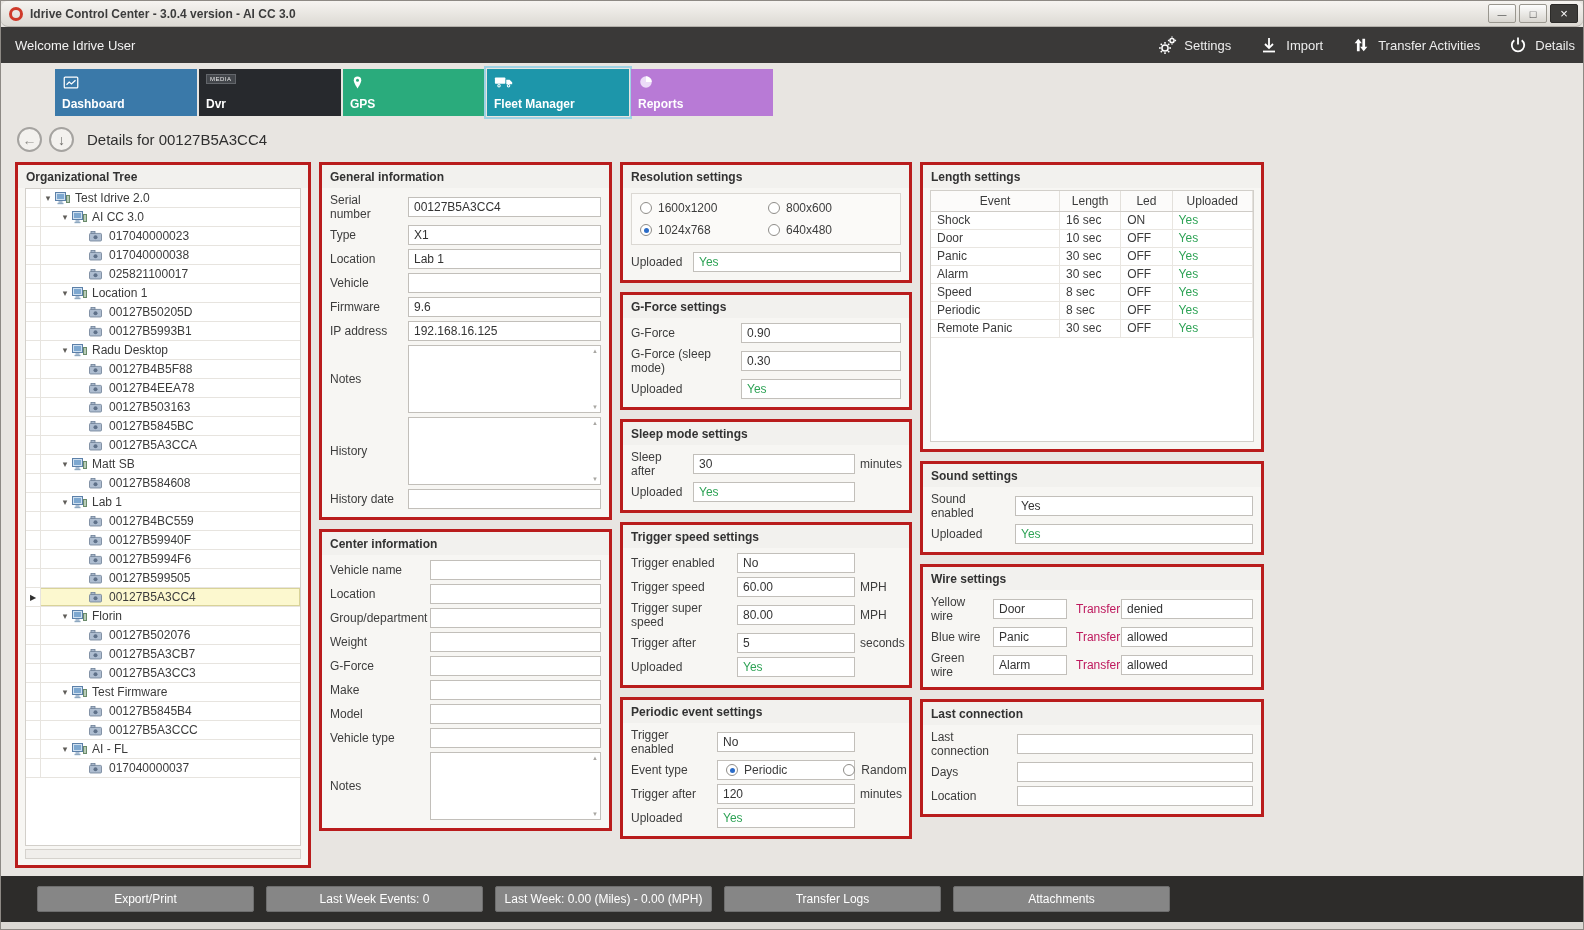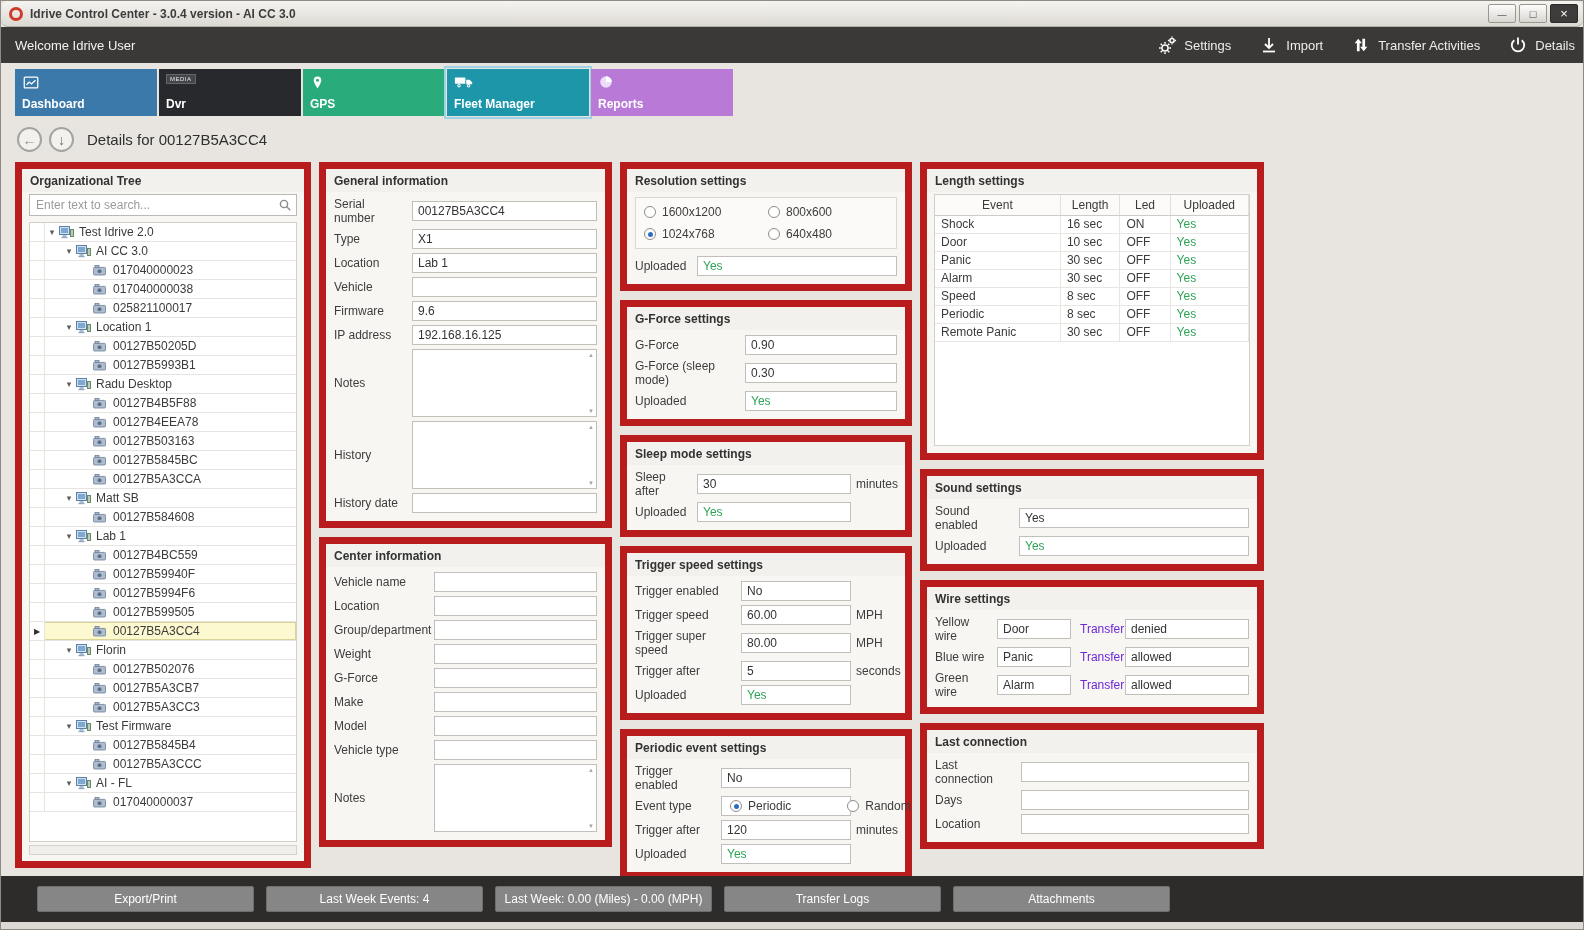--- a/index.html
+++ b/index.html
@@ -44,21 +44,21 @@
 
   
   .content { flex:1; min-height:0; display:flex; gap:8px; padding:2px 14px 8px; }
   .col { display:flex; flex-direction:column; min-height:0; }
   .col-tree { flex:none; width:296px; }
   .col-info { flex:none; width:293px; }
   .col-settings { flex:none; width:292px; }
   .col-right { flex:none; width:344px; }
   .col-fill { flex:1; }
 
-  .panel { background:#f7f6f3; border:7px solid #b91c1c; margin-bottom:9px; }
+  .panel { background:#f7f6f3; border:3px solid #b91c1c; margin-bottom:9px; }
   .panel:last-child { margin-bottom:0; }
   .panel-h { padding:5px 8px 4px; font-size:12px; font-weight:bold; color:#323232; background:#f2f1ee; }
   .panel-b { padding:5px 8px 8px; }
 
   
   .tree-panel { display:flex; flex-direction:column; height:100%; }
   .search-wrap { position:relative; margin:2px 7px 6px; flex:none; }
   .search-input { width:100%; height:22px; border:1px solid #bcb9b4; background:#fff; padding:0 22px 0 6px; font:12px "Liberation Sans",sans-serif; color:#555; }
   .search-input::placeholder { color:#9b9b9b; }
   .search-ico { position:absolute; right:4px; top:3px; width:16px; height:16px; }
@@ -109,21 +109,21 @@
   
   .len-wrap { margin:2px 7px 7px; background:#fff; border:1px solid #d2cfca; height:252px; overflow:hidden; }
   .len-table { border-collapse:collapse; width:100%; table-layout:fixed; font-size:12px; color:#3b3b3b; }
   .len-table th { font-weight:normal; text-align:center; border-right:1px solid #e3e0db; border-bottom:1px solid #cfccc7; height:20px; background:#fcfbfa; }
   .len-table td { border-right:1px solid #e9e6e1; border-bottom:1px solid #e9e6e1; padding:1px 6px; height:18px; text-align:left; white-space:nowrap; overflow:hidden; }
   .len-table td.green { color:var(--green); }
 
   
   .frow.wire .flabel { width:62px; }
   .wire .winp1 { flex:none; width:74px; }
-  .wire .wlab2 { flex:none; width:54px; padding-left:9px; font-size:12px; color:#6d28d9; }
+  .wire .wlab2 { flex:none; width:54px; padding-left:9px; font-size:12px; color:#be185d; }
   .wire .winp2 { flex:1; min-width:0; }
 
   
   .bottombar { flex:none; height:46px; background:#2d2c2a; display:flex; align-items:center; gap:12px; padding-left:36px; }
   .bbtn { flex:none; width:217px; height:26px; background:#868686; border:1px solid #6e6e6e; border-radius:2px; color:#fff; font:12px "Liberation Sans",sans-serif; cursor:pointer; }
   .bottom-strip { flex:none; height:7px; background:#dcd9d4; }
 </style>
 </head>
 <body>
 
@@ -190,21 +190,21 @@
                 <path d="M6.3 5.2a6.2 6.2 0 1 0 7.4 0"></path>
               </g>
             </svg>
           </span>
           <span class="tb-label">Details</span>
         </div>
       </div>
   </div>
 
   <div class="tabs" id="tabs">
-      <div class="tile" style="background: rgb(58, 121, 169);">
+      <div class="tile" style="background: rgb(58, 121, 169); margin-left: 40px;">
         <span class="ticon">
           <svg width="18" height="18" viewBox="0 0 20 20">
             <g stroke="#fff" stroke-width="1.4" fill="none">
               <rect x="2.5" y="3.5" width="15" height="12" rx="1"></rect>
               <path d="M5 12l3-3 2.5 2L15 7"></path>
             </g>
           </svg>
         </span>
         <span class="tlabel">Dashboard</span>
       </div>
@@ -257,29 +257,20 @@
         <span class="glyph-down"></span>
       </span>
     <span class="details-title">Details for 00127B5A3CC4</span>
   </div>
 
   <div class="content">
 
     <div class="col col-tree">
       <div class="panel tree-panel">
         <div class="panel-h">Organizational Tree</div>
-        <div class="search-wrap">
-          <input class="search-input" placeholder="Enter text to search..." style="">
-          <span class="search-ico" id="search-ico"><svg width="16" height="16" viewBox="0 0 16 16">
-                <g stroke="#8a8a8a" stroke-width="1.4" fill="none">
-                  <circle cx="7" cy="7" r="3.6"></circle>
-                  <path d="M9.8 9.8L13.2 13.2"></path>
-                </g>
-              </svg></span>
-        </div>
         <div class="tree" id="tree">
             <div class="trow">
               <span class="tgutter"></span>
               <span class="tindent" style="width: 0px;"></span>
               <span class="tarrow"></span>
               <span class="node-ico">
                 <svg width="15" height="13" viewBox="0 0 15 13">
                   <rect x="0.5" y="0.5" width="10" height="8" fill="#cfe0f0" stroke="#5c80a8"></rect>
                   <rect x="2" y="2" width="7" height="5" fill="#7ea8d0"></rect>
                   <rect x="3.5" y="9.5" width="4" height="1" fill="#5c80a8"></rect>
@@ -1048,19 +1039,19 @@
             </div>
           </div>
       </div>
     </div>
 
     <div class="col col-fill"></div>
   </div>
 
   <div class="bottombar" id="bottombar">
       <button class="bbtn">Export/Print</button>
-      <button class="bbtn">Last Week Events: 4</button>
+      <button class="bbtn">Last Week Events: 0</button>
       <button class="bbtn">Last Week: 0.00 (Miles) - 0.00 (MPH)</button>
       <button class="bbtn">Transfer Logs</button>
       <button class="bbtn">Attachments</button>
     </div>
   <div class="bottom-strip"></div>
 </div>
 
 </body></html>

